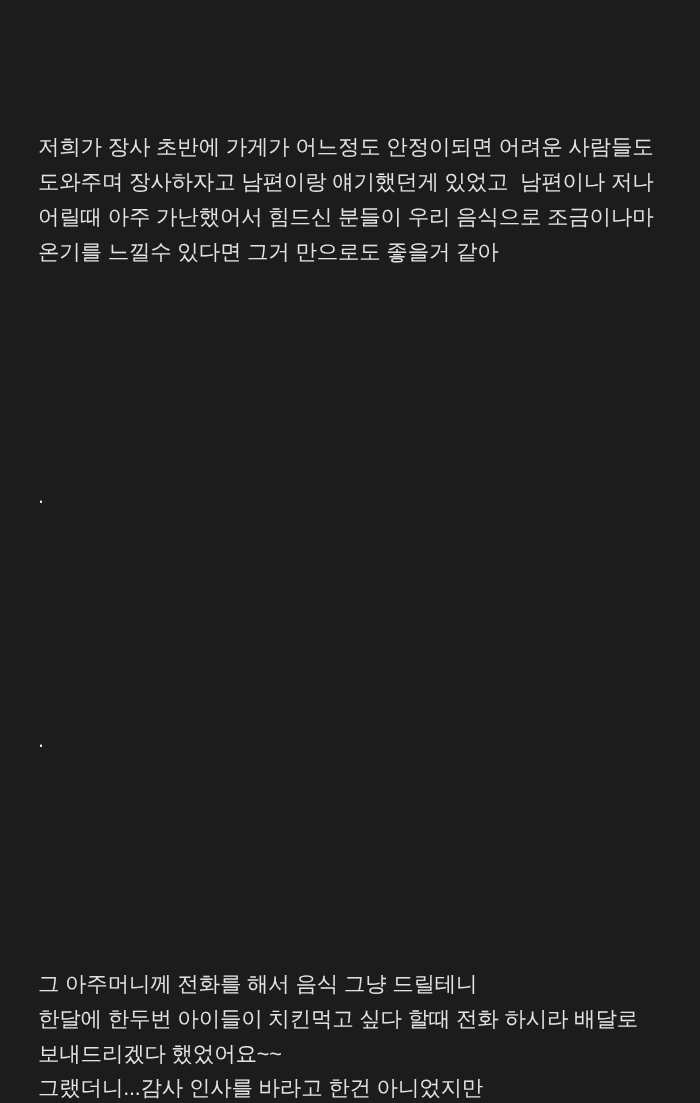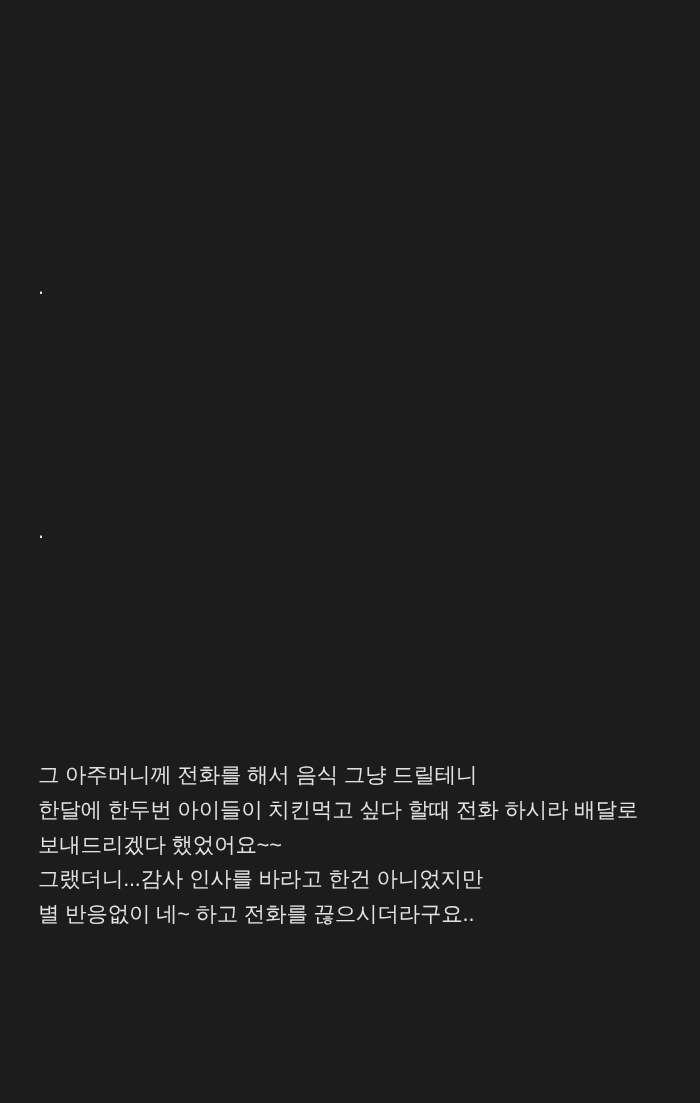--- a/index.html
+++ b/index.html
@@ -39,20 +39,21 @@
     display: block;
     height: 35px;
   }
 </style>
 </head>
 <body style="background: rgb(28, 28, 28);">
 
 <div class="page" style="background: rgb(28, 28, 28);">
   <div class="post-body" style="color: rgb(226, 226, 226);">
 
+    <p class="para">저희가 장사 초반에 가게가 어느정도 안정이되면 어려운 사람들도 도와주며 장사하자고 남편이랑 얘기했던게 있었고  남편이나 저나 어릴때 아주 가난했어서 힘드신 분들이 우리 음식으로 조금이나마 온기를 느낄수 있다면 그거 만으로도 좋을거 같아</p>
     <span class="gap"></span>
 
     <p class="para dot-line">.</p>
     <span class="gap"></span>
 
     <p class="para dot-line">.</p>
     <span class="gap"></span>
 
     <p class="para">그 아주머니께 전화를 해서 음식 그냥 드릴테니
 한달에 한두번 아이들이 치킨먹고 싶다 할때 전화 하시라 배달로 보내드리겠다 했었어요~~

